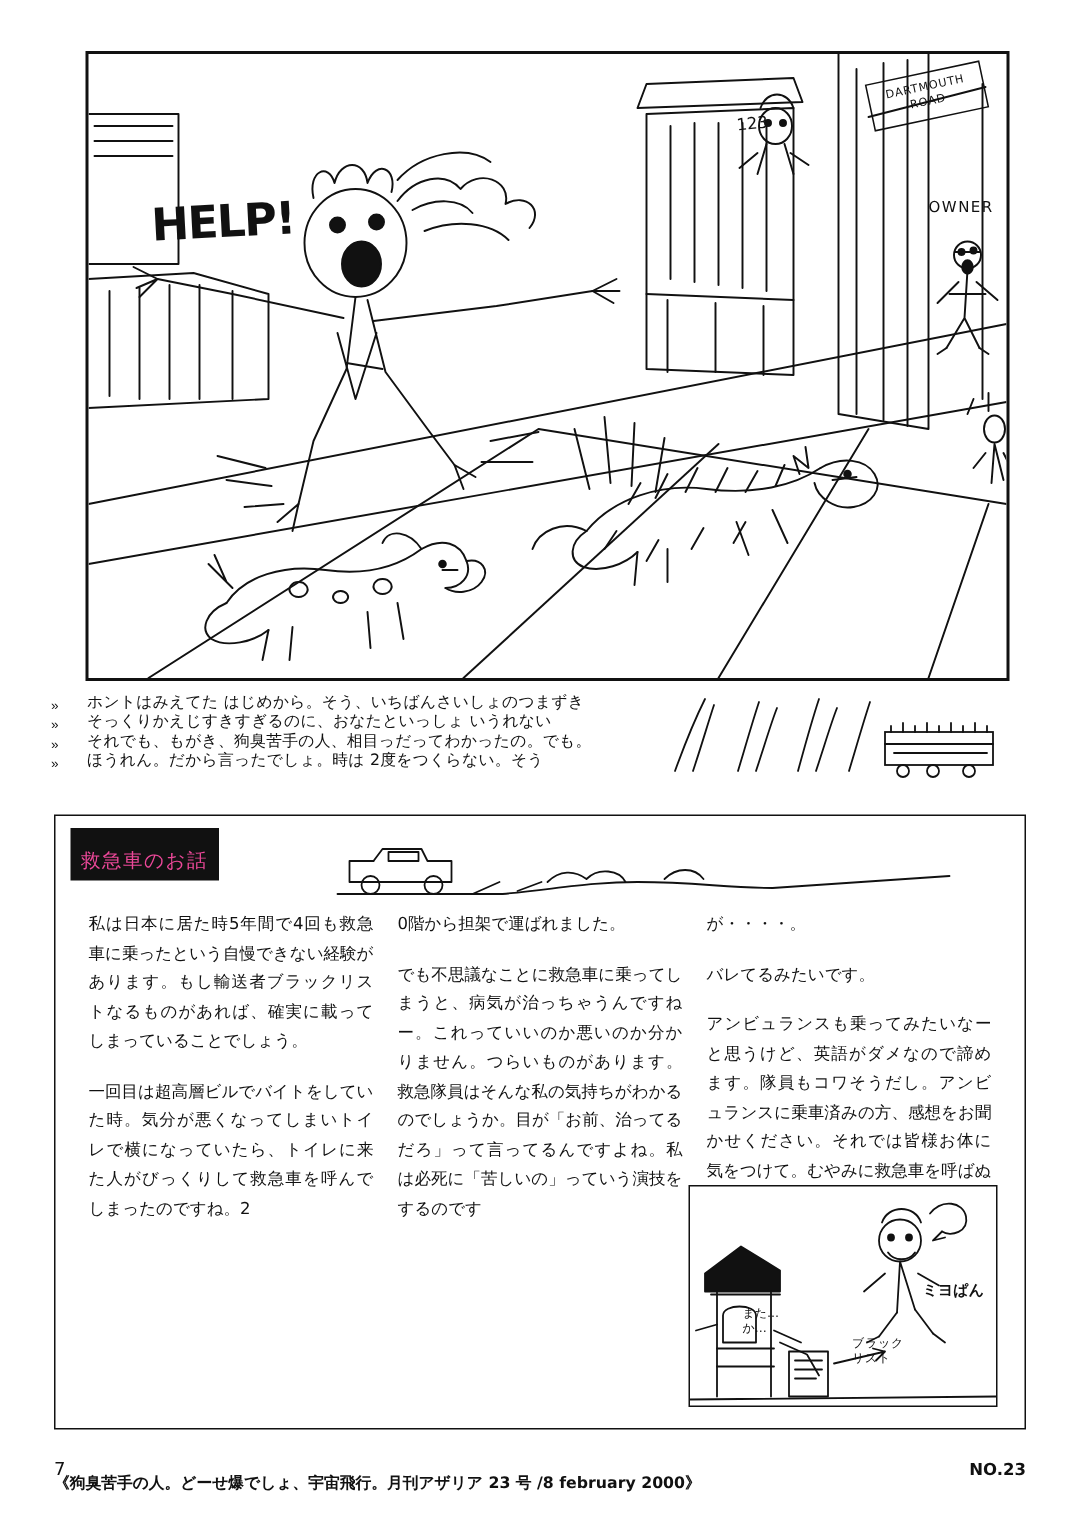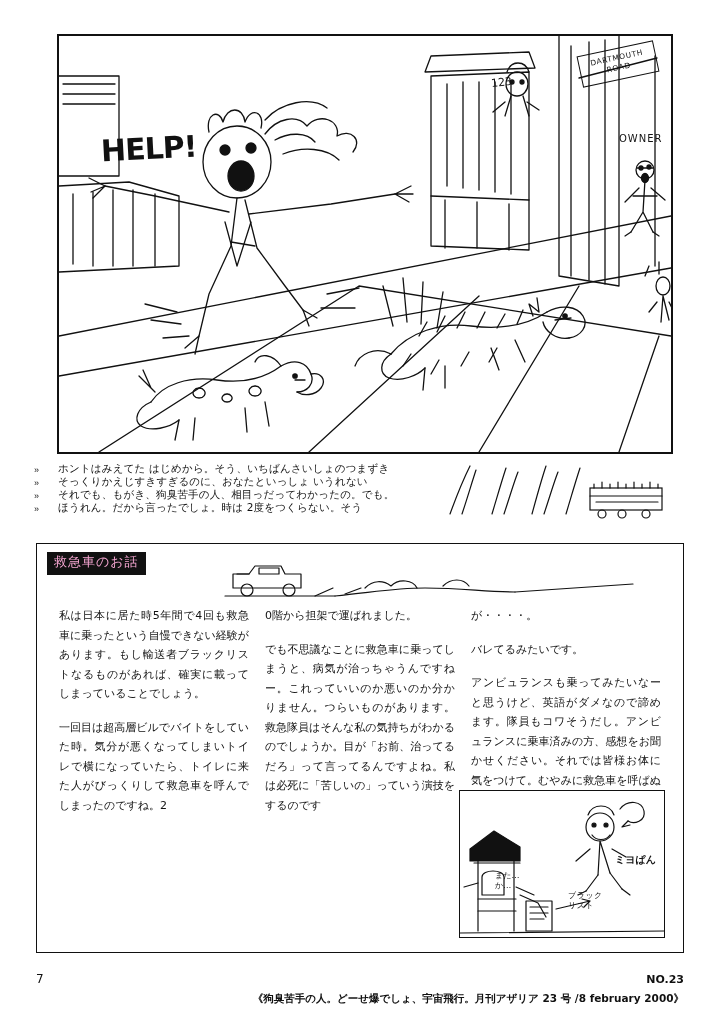--- a/index.html
+++ b/index.html
@@ -114,24 +114,24 @@
     height: 410px;
     border: 1.5px solid #111;
     box-sizing: border-box;
     background: #fff;
   }
   .article-title {
     position: absolute;
     left: 10px;
     top: 8px;
     background: #111;
-    color: #f9a8d4;
+    color: #ec4899;
     font-family: "DejaVu Sans", sans-serif;
     font-size: 13px;
-    padding: 1px 7px 4px 7px;
+    padding: 13px 7px 4px 7px;
     letter-spacing: 1px;
   }
   .columns {
     position: absolute;
     left: 22px;
     top: 62px;
     width: 606px;
     display: flex;
     gap: 16px;
   }
@@ -194,22 +194,22 @@
   .page-num-left {
     position: absolute;
     left: 0;
     top: 0;
     font-size: 12px;
   }
   .footer-center {
     position: absolute;
     left: 0;
     right: 0;
-    top: 20px;
-    text-align: right;
+    top: 10px;
+    text-align: left;
     font-size: 10.5px;
     font-weight: bold;
   }
   .footer-right {
     position: absolute;
     right: 0;
     top: 1px;
     font-size: 11px;
     font-weight: bold;
   }

